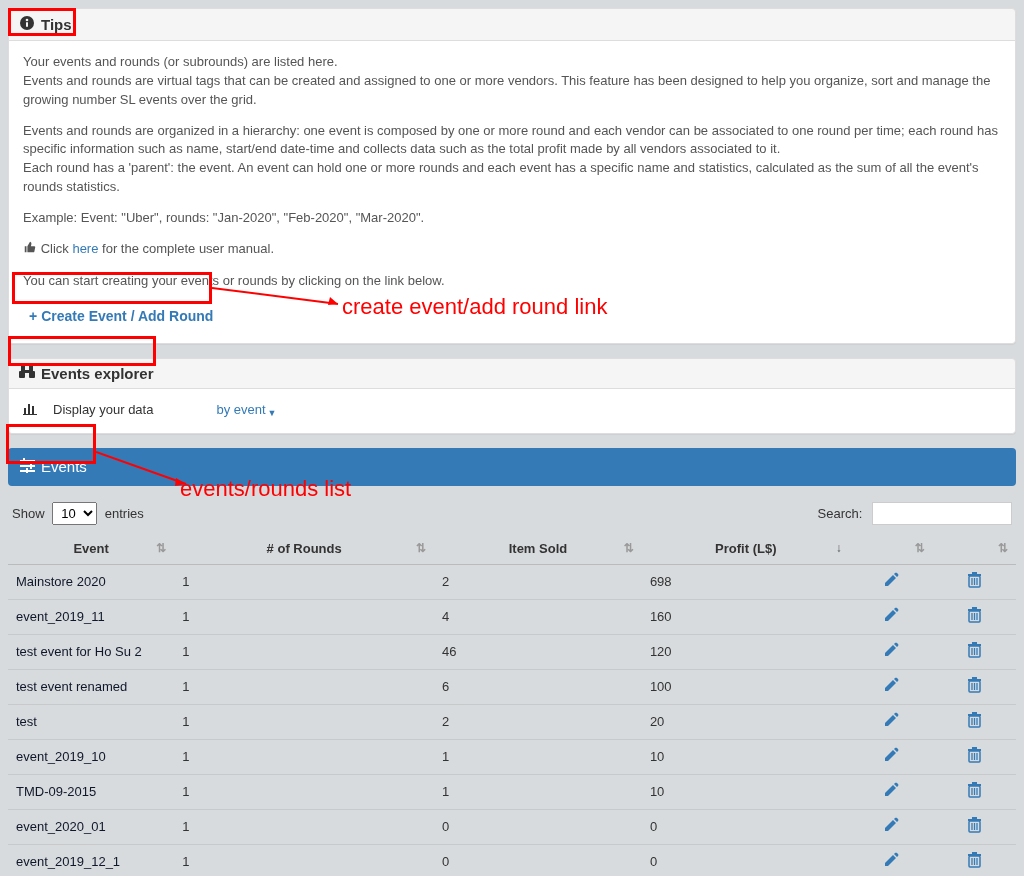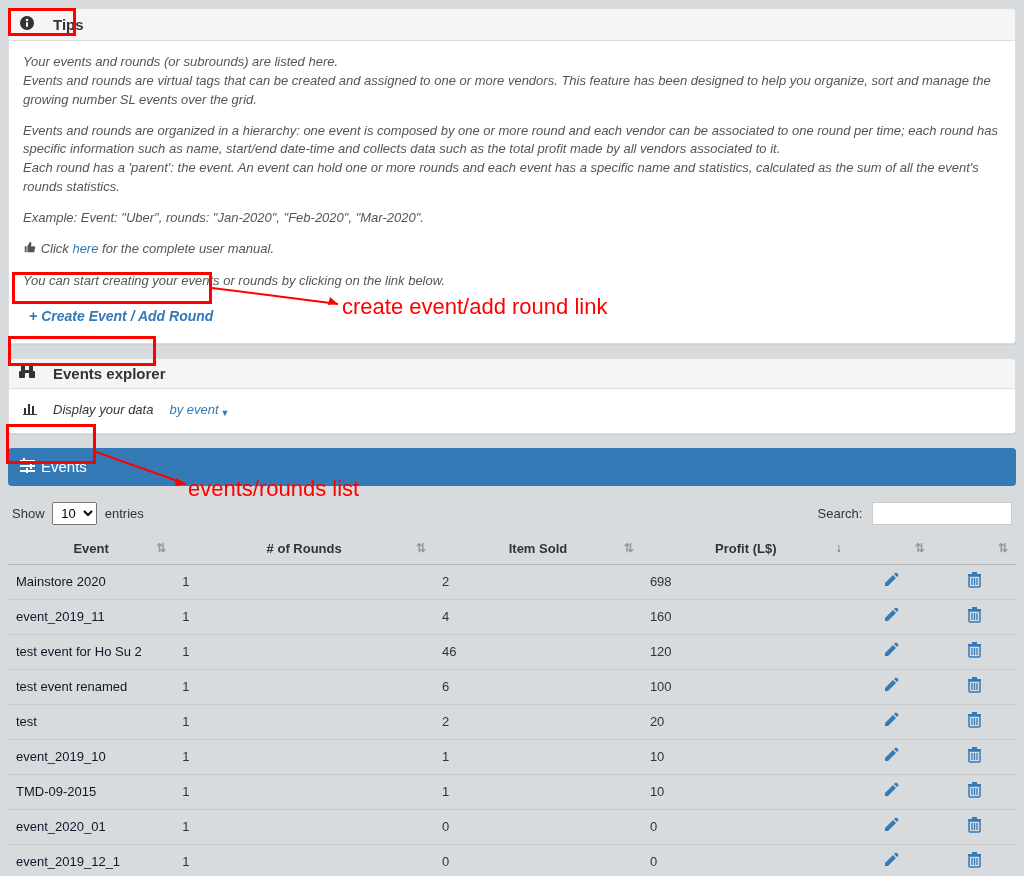--- a/index.html
+++ b/index.html
@@ -20,31 +20,30 @@
     margin-bottom: 14px;
     box-shadow: 0 1px 1px rgba(0,0,0,0.05);
   }
   .panel-head {
     padding: 6px 10px;
     border-bottom: 1px solid #ddd;
     font-weight: bold;
     font-size: 15px;
     display: flex;
     align-items: center;
-    gap: 18px;
+    gap: 6px;
   }
   .panel-body {
     padding: 12px 14px;
     background: #fff;
     border-bottom-left-radius: 4px;
     border-bottom-right-radius: 4px;
     color: #555;
     font-size: 13px;
     line-height: 1.45;
-    font-style: italic;
   }
   .panel-body p { margin: 0 0 12px 0; }
   a { color: #337ab7; text-decoration: none; cursor: pointer; }
   .create-link {
     display: inline-flex;
     align-items: center;
     gap: 4px;
     color: #337ab7;
     font-weight: bold;
     font-size: 14px;
@@ -129,21 +128,21 @@
     font-family: Arial, sans-serif;
     pointer-events: none;
     white-space: nowrap;
   }
   .anno-line {
     position: absolute;
     pointer-events: none;
   }
   .ic-svg { display: inline-block; vertical-align: middle; }
   .display-line { font-size: 13px; color: #333; display:flex; align-items:center; gap:16px;}
-  .by-event { color:#337ab7; display:inline-flex; align-items:flex-end; gap:2px;}
+  .by-event { color:#337ab7; display:inline-flex; align-items:flex-end; gap:2px;margin-left:47px;}
   .caret-down { font-size: 9px; color:#337ab7;}
 </style>
 </head>
 <body>
 
 <div class="page">
 
   <div class="panel">
     <div class="panel-head">
       <span class="ic-svg">
@@ -433,15 +432,15 @@
   <svg class="anno-line" style="left:212px; top:282px;" width="130" height="30">
     <line x1="0" y1="6" x2="126" y2="22" stroke="red" stroke-width="2"></line>
     <polygon points="126,22 118,15 116,23" fill="red"></polygon>
   </svg>
   <div class="anno-label" style="left:342px; top:294px;text-align:center;">create event/add round link</div>
 
   <svg class="anno-line" style="left:96px; top:448px;" width="95" height="40">
     <line x1="0" y1="4" x2="90" y2="36" stroke="red" stroke-width="2"></line>
     <polygon points="90,36 80,30 79,38" fill="red"></polygon>
   </svg>
-  <div class="anno-label" style="left:188px; top:476px;">events/rounds list</div>
+  <div class="anno-label" style="left:180px; top:476px;">events/rounds list</div>
 
 </div>
 
 </body></html>

